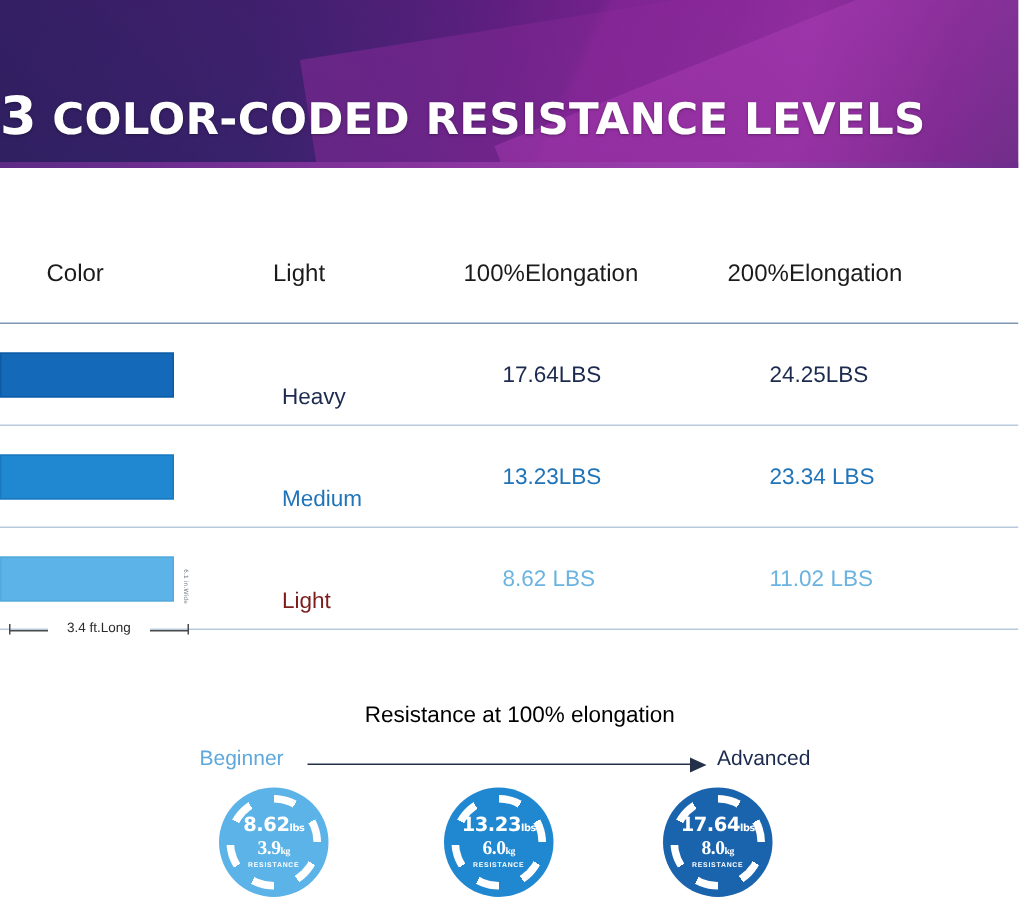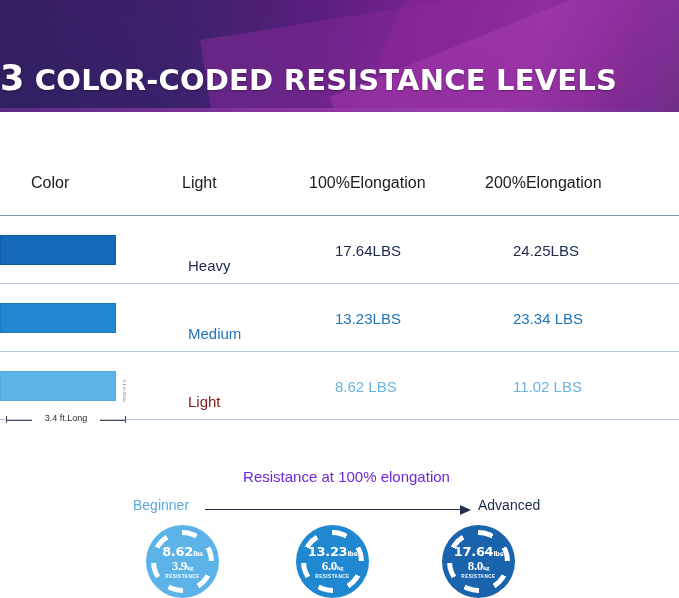--- a/index.html
+++ b/index.html
@@ -116,21 +116,21 @@
   .dim-long .txt {
     position: absolute; left: 0; right: 0; top: 0; text-align: center;
     font-size: 9px; color: #2b2b2b; background: #fff; width: 68px; margin: 0 auto;
     font-family: "Liberation Sans", sans-serif;
   }
 
   
   .scale { position: absolute; left: 0; top: 455px; width: 679px; height: 143px; }
   .scale-title {
     position: absolute; left: 0; right: 0; top: 13px; text-align: center;
-    font-size: 15px; color: #6d28d9;
+    font-size: 15px; color: #000000;
     font-family: "Liberation Sans", sans-serif;
     padding-left: 14px;
   }
   .scale-begin {
     position: absolute; left: 133px; top: 42px;
     font-size: 14px; color: #5fa8dc;
     font-family: "Liberation Sans", sans-serif;
   }
   .scale-adv {
     position: absolute; left: 478px; top: 42px;

